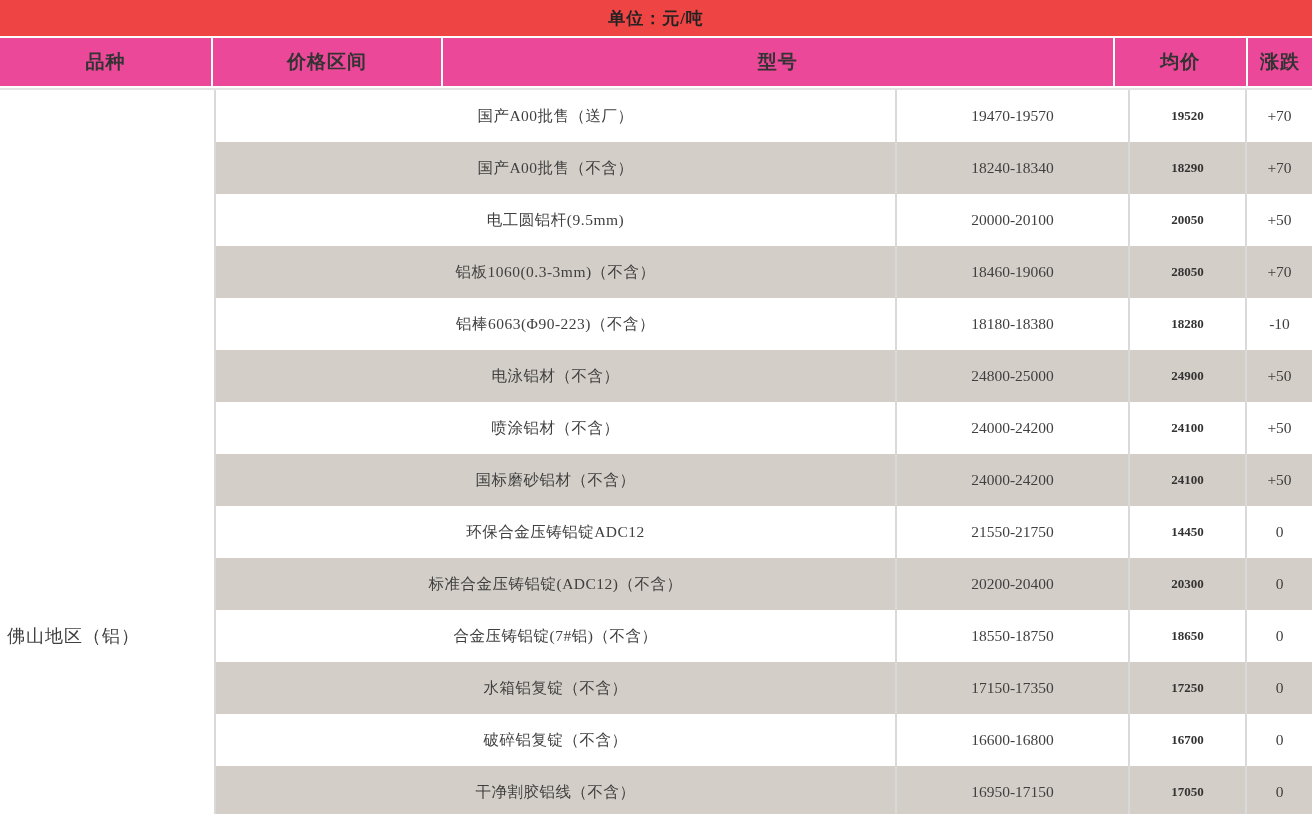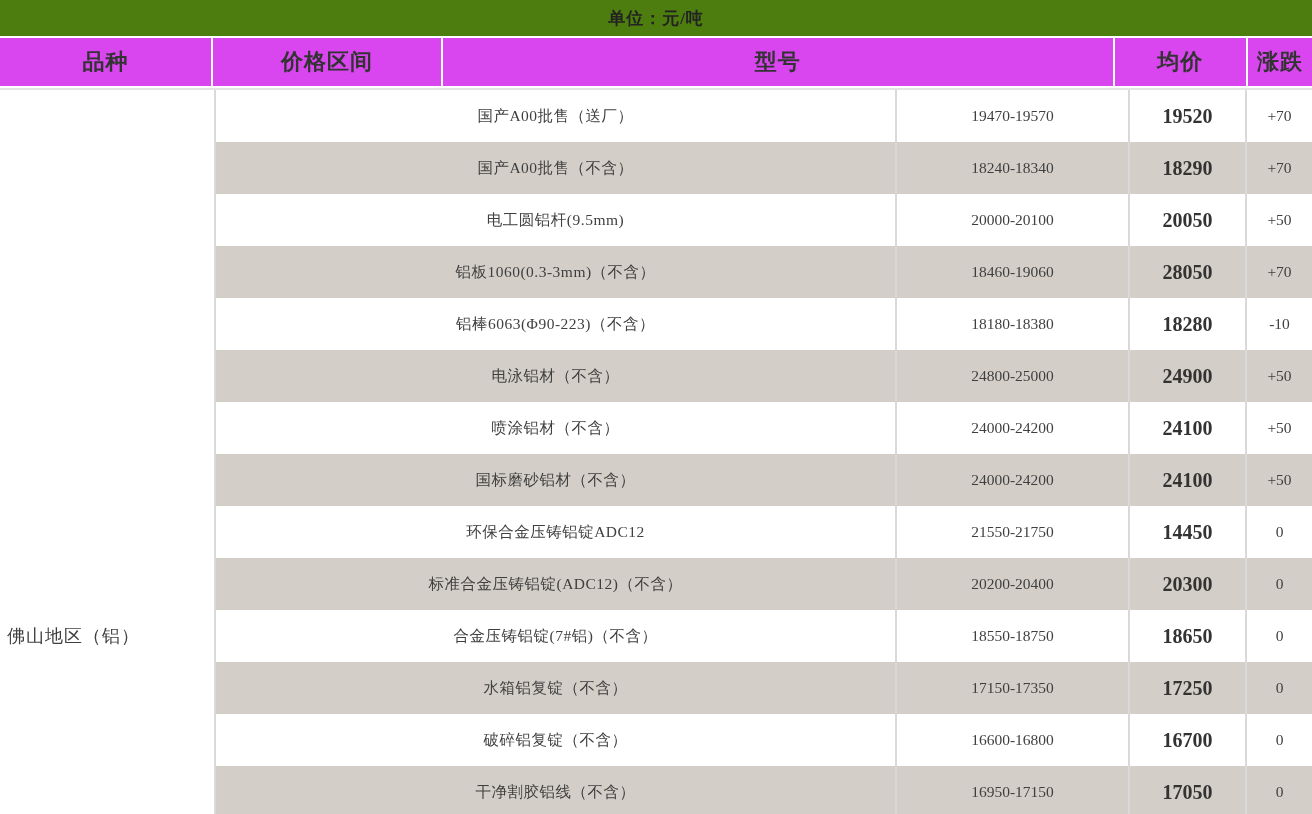--- a/index.html
+++ b/index.html
@@ -10,46 +10,46 @@
   }
   .page {
     width: 1312px;
     height: 814px;
     overflow: hidden;
     background: #ffffff;
   }
   
   .unit-bar {
     height: 36px;
-    background: #4d7c0f;
+    background: #ef4444;
     display: flex;
     align-items: center;
     justify-content: center;
   }
   .unit-bar .unit-label {
     font-weight: bold;
     font-size: 17px;
     color: #222222;
     letter-spacing: 1px;
   }
   
   .header-row {
     margin-top: 2px;
     height: 48px;
     display: flex;
     gap: 2px;
     background: #ffffff;
   }
   .hcell {
-    background: #d946ef;
+    background: #ec4899;
     display: flex;
     align-items: center;
     justify-content: center;
     font-weight: bold;
-    font-size: 22px;
+    font-size: 19px;
     color: #333333;
     letter-spacing: 1px;
   }
   .col1 { width: 214px; }
   .col2 { width: 679px; }
   .col3 { width: 231px; }
   .col4 { width: 133px; }
   .col5 { width: 65px; }
   
   .tbody {
@@ -93,21 +93,21 @@
     display: flex;
     align-items: center;
     justify-content: center;
     font-size: 15.5px;
     color: #3f3f3f;
     background: #ffffff;
   }
   .brow:nth-child(even) .bcell { background: #d3cfc8; }
   .c-model  { width: 679px; letter-spacing: 0.5px; }
   .c-range  { width: 231px; }
-  .c-avg    { width: 115px; font-weight: bold; font-size: 20px; color: #333333; }
+  .c-avg    { width: 115px; font-weight: bold; font-size: 13px; color: #333333; }
   .c-change { width: 65px; }
 </style>
 </head>
 <body>
 
 <div class="page">
 
   <div class="unit-bar">
     <span class="unit-label">单位：元/吨</span>
   </div>

